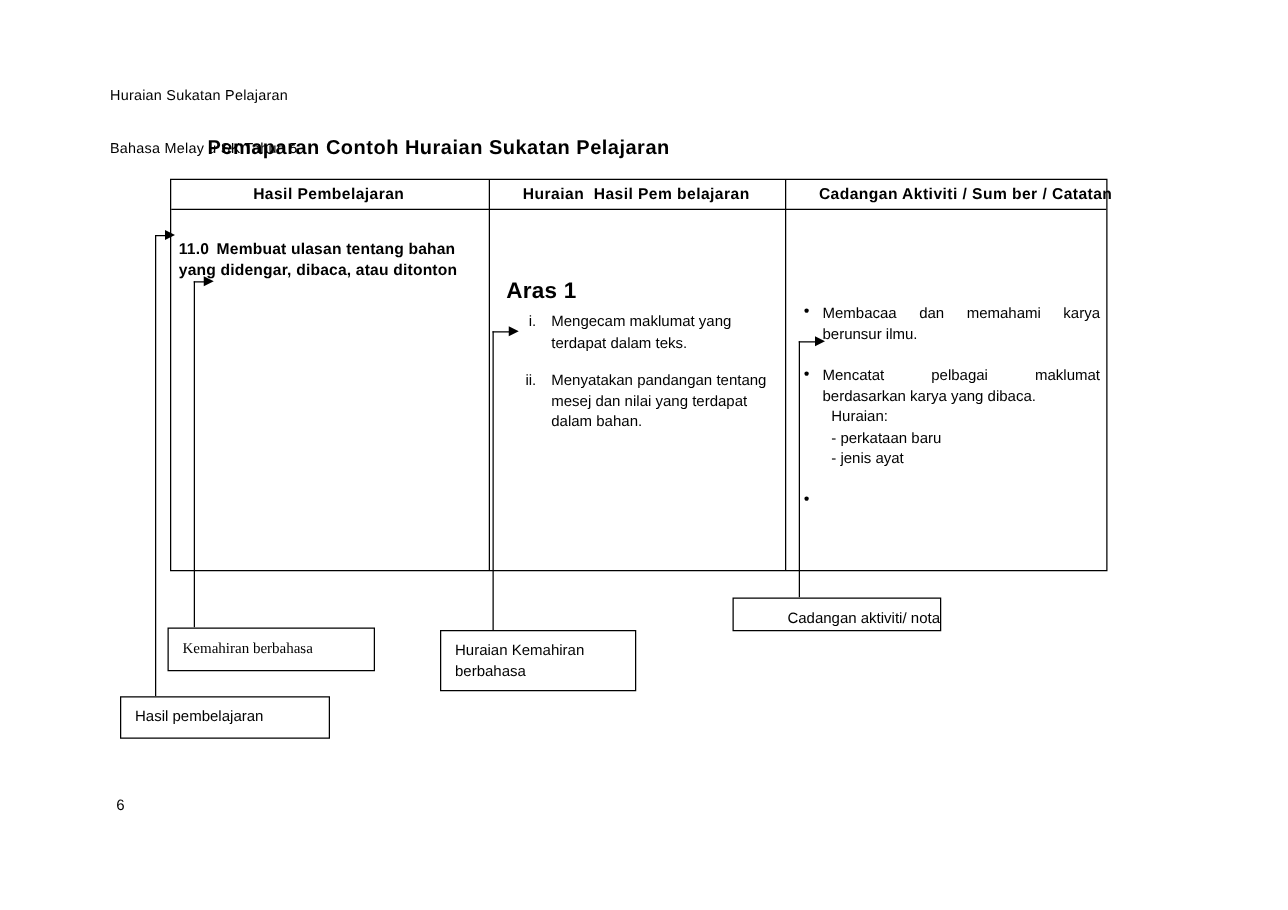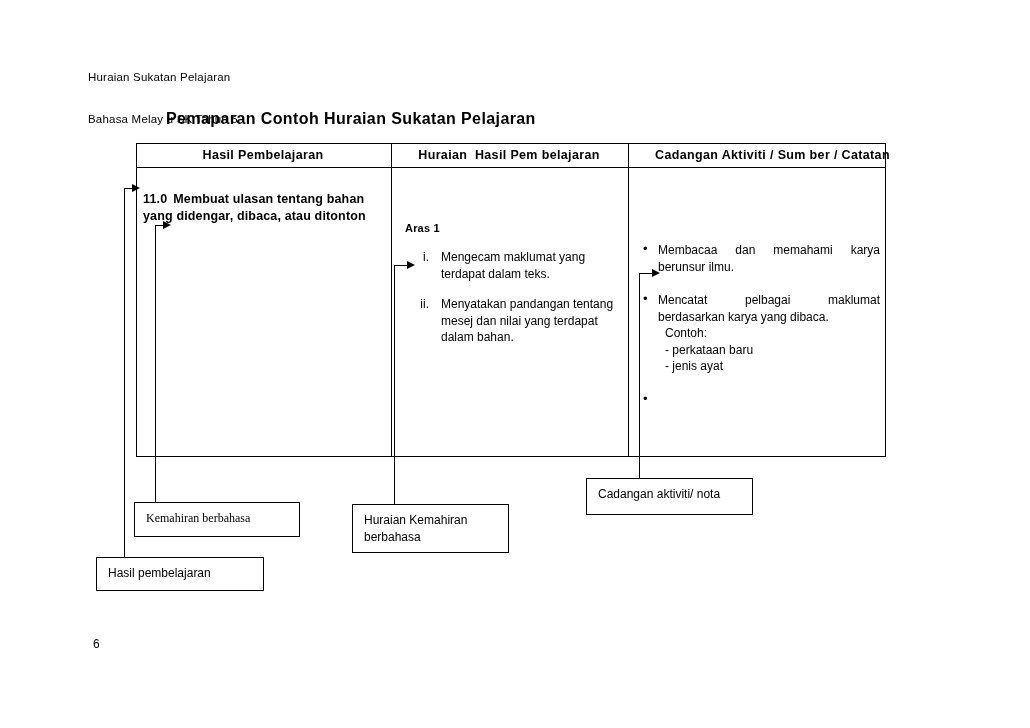--- a/index.html
+++ b/index.html
@@ -118,21 +118,21 @@
   #lo-sub .sub-txt {
     display: block;
     margin-left: 35px;
   }
 
   
   #aras-label {
     position: absolute;
     left: 14px;
     top: 54px;
-    font-size: 11px;
+    font-size: 18px;
     font-weight: bold;
     letter-spacing: 0.2px;
   }
   #hhp-list {
     position: absolute;
     left: 14px;
     top: 81px;
     width: 215px;
     font-size: 12px;
     line-height: 16.5px;
@@ -189,21 +189,21 @@
     border: 1.1px solid #000;
     box-sizing: border-box;
     font-size: 12px;
     line-height: 17px;
     padding: 7px 0 0 11px;
     background: #fff;
   }
   #callout-hasil      { left: 96px;  top: 557px; width: 168px; height: 34px; }
   #callout-kemahiran  { left: 134px; top: 502px; width: 166px; height: 35px; font-family: Liberation Serif, serif; }
   #callout-huraian    { left: 352px; top: 504px; width: 157px; height: 49px; }
-  #callout-cadangan   { left: 586px; top: 478px; width: 167px; height: 37px; }
+  #callout-cadangan   { left: 586px; top: 478px; width: 167px; height: 27px; text-align: right; }
 
   
   .conn {
     position: absolute;
     background: #000;
   }
   .conn-v { width: 1.2px; }
   .conn-h { height: 1.2px; }
   .arrow-r {
     position: absolute;
@@ -286,21 +286,21 @@
     <div id="cad-list">
 
       <div class="cad-item">
         <span class="bu">•</span>
         <span class="tx">Membacaa dan memahami karya berunsur ilmu.</span>
       </div>
 
       <div class="cad-item">
         <span class="bu">•</span>
         <span class="tx">Mencatat pelbagai maklumat berdasarkan karya yang dibaca.</span>
-        <span class="sub">Contoh:</span>
+        <span class="sub">Huraian:</span>
         <span class="sub">- perkataan baru</span>
         <span class="sub">- jenis ayat</span>
       </div>
 
       <div class="cad-item">
         <span class="bu">•</span>
       </div>
 
     </div>
   </div>

